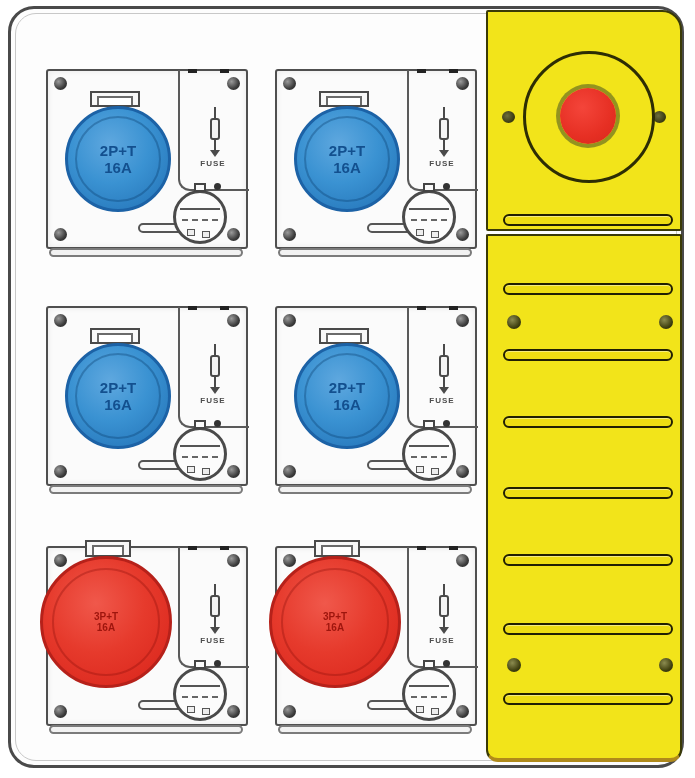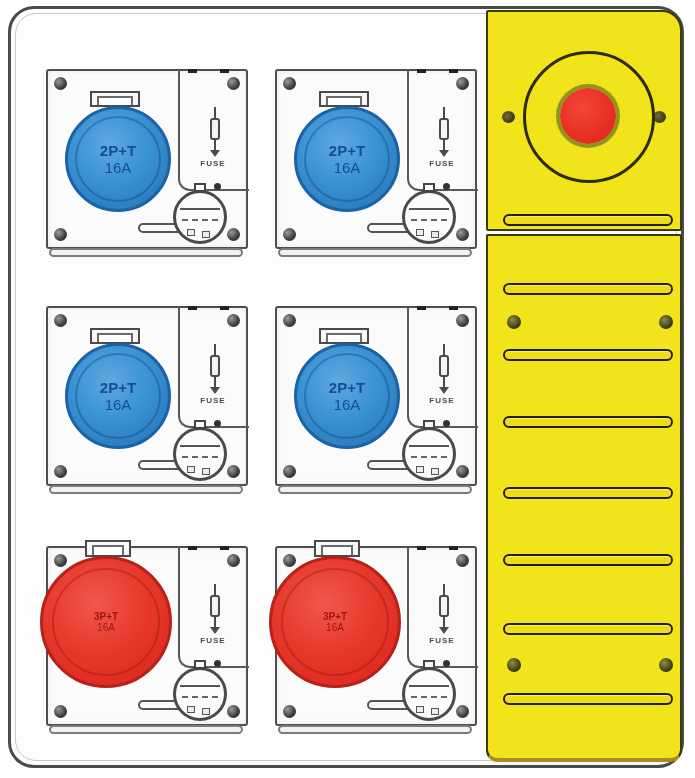--- a/index.html
+++ b/index.html
@@ -68,21 +68,21 @@
     display:flex;flex-direction:column;align-items:center;justify-content:center;text-align:center;}
   .socket.blue{left:17px;top:35px;width:106px;height:106px;border:3px solid #1c62a6;
     background:radial-gradient(circle at 42% 35%, #5fa8df 0%, #3a92d2 45%, #2a7cbf 80%, #2371b3 100%);}
   .socket.blue::before{content:"";position:absolute;inset:7px;border-radius:50%;
     border:2px solid rgba(10,60,110,.35);}
   .socket.red{left:-8px;top:8px;width:132px;height:132px;border:3px solid #b6211a;
     background:radial-gradient(circle at 42% 35%, #f0584b 0%, #e63a2c 45%, #dd2b20 80%, #d02418 100%);}
   .socket.red::before{content:"";position:absolute;inset:9px;border-radius:50%;
     border:2px solid rgba(130,10,5,.3);}
   .socket .l1{font-weight:700;font-size:15px;line-height:1.15;}
-  .socket .l2{font-weight:400;font-size:15px;line-height:1.15;}
+  .socket .l2{font-weight:700;font-size:15px;line-height:1.15;}
   .socket.blue .l1,.socket.blue .l2{color:#13508f;}
   .socket.red .l1,.socket.red .l2{color:#9e150d;font-size:10px;}
 
   
   .plate{position:absolute;background:#f2e41a;border:2px solid #3a3a06;box-sizing:border-box;}
   #plate-estop{left:486px;top:10px;width:196px;height:221px;border-radius:2px 20px 2px 2px;}
   #plate-vents{left:486px;top:234px;width:196px;height:528px;border-radius:2px 2px 12px 12px;
     border-bottom:4px solid #b08a1a;}
   .ear{position:absolute;width:13px;height:12px;border-radius:50%;
     background:radial-gradient(circle at 40% 40%, #6e6e3c 0%, #2f2f08 80%);}

